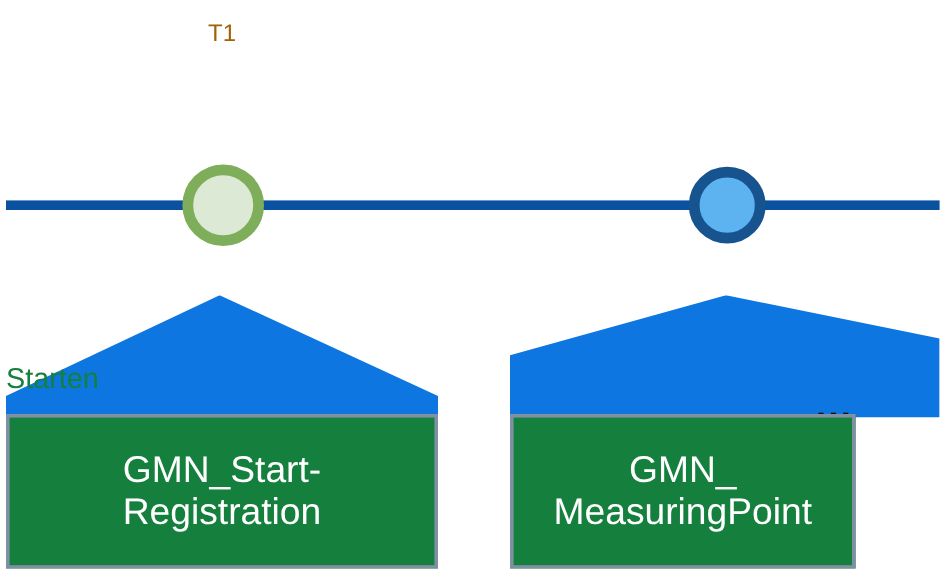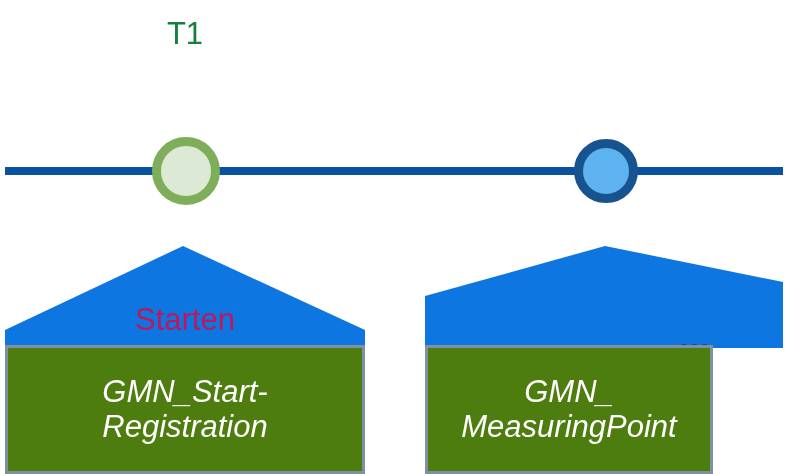--- a/index.html
+++ b/index.html
@@ -46,22 +46,22 @@
     top: 139px;
     width: 64px;
     height: 64px;
     background: #5CB3F0;
     border: 9px solid #17548F;
   }
 
   
   .tick-label {
     position: absolute;
-    color: #15803d;
-    font-size: 31px;
+    color: #a16207;
+    font-size: 20px;
     line-height: 1;
     text-align: center;
     white-space: nowrap;
   }
   .tick-t1 { left: 135px; top: 18px; width: 100px; }
   .tick-t2 { left: 555px; top: 18px; width: 100px; }
 
   
   .milestone {
     position: absolute;
@@ -75,46 +75,44 @@
     left: 0;
     top: 0;
     width: 100%;
   }
   .pentagon svg { display: block; width: 100%; height: 100%; }
 
   .pentagon-label {
     position: absolute;
     left: 0;
     width: 100%;
-    text-align: center;
-    color: #be185d;
-    font-size: 31px;
+    color: #15803d;
+    font-size: 24px;
     line-height: 1;
     white-space: nowrap;
   }
 
   .ellipsis-mark {
     position: absolute;
     color: #111111;
     font-size: 30px;
     line-height: 1;
     letter-spacing: 2px;
     font-weight: bold;
   }
 
   .entity-box {
     position: absolute;
     left: 0;
     box-sizing: border-box;
-    background: #4d7c0f;
+    background: #15803d;
     border: 3px solid #7F8FA4;
     display: flex;
     align-items: center;
     justify-content: center;
-    font-style: italic;
   }
 
   .entity-label {
     color: #ffffff;
     font-size: 31px;
     line-height: 1.12;
     text-align: center;
     padding: 0 4px;
     white-space: pre-line;
   }

